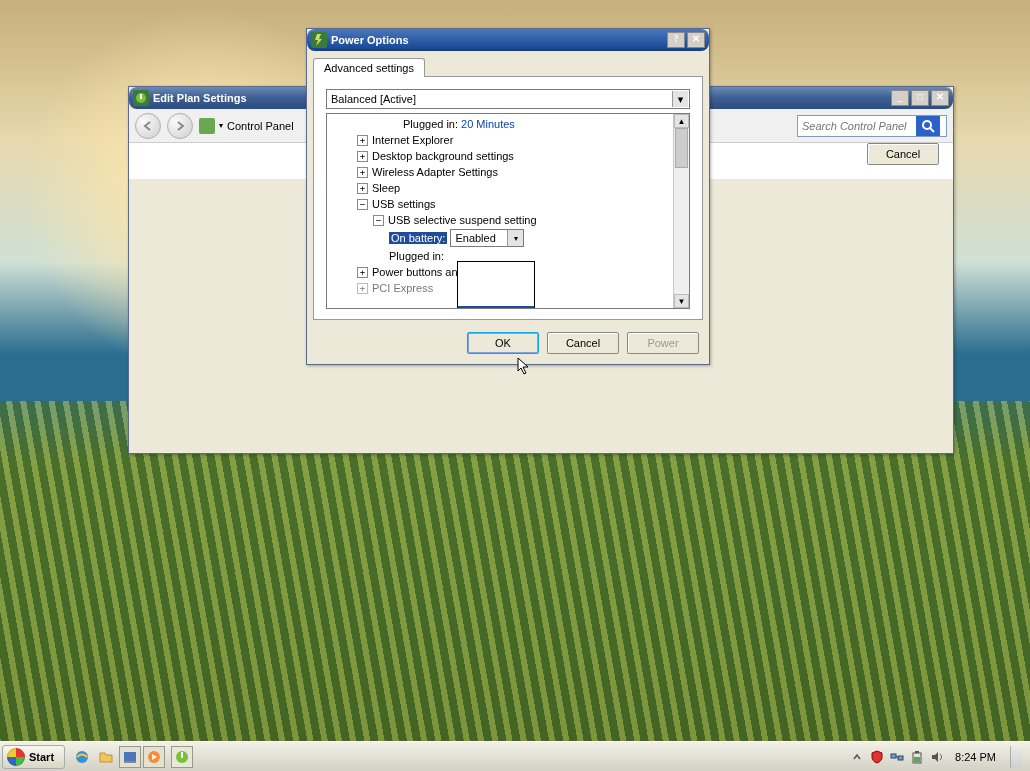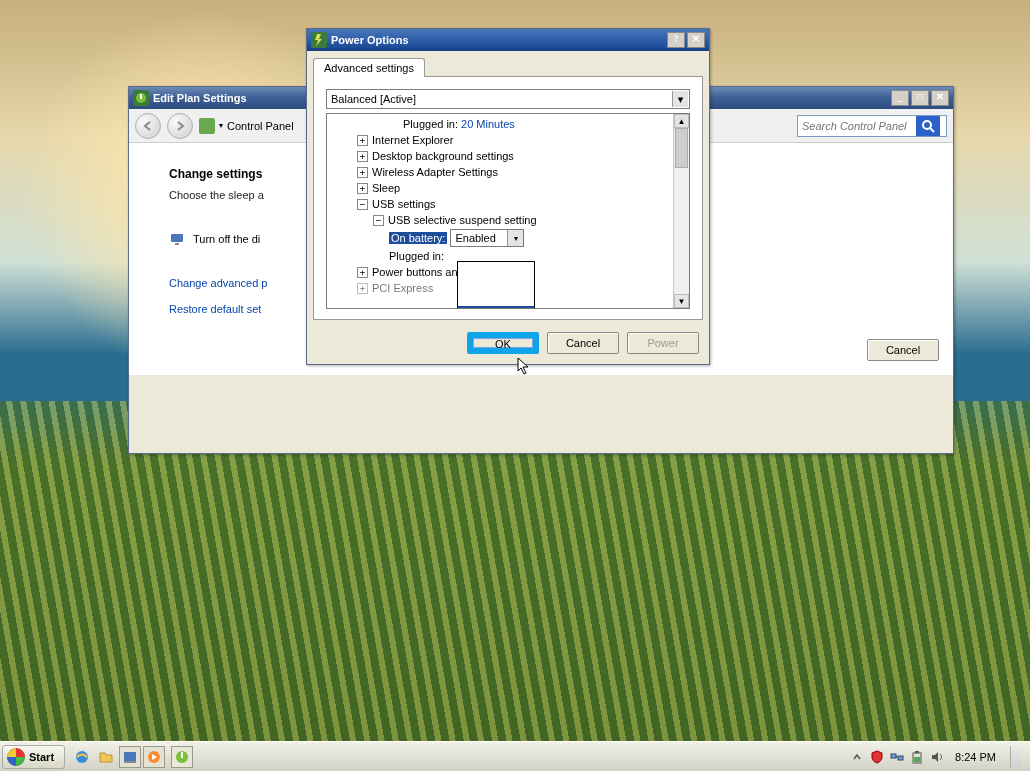--- a/index.html
+++ b/index.html
@@ -32,21 +32,21 @@
 .window {
   position: absolute;
   background: #ece9d8;
   border: 1px solid #5a6a8a;
   box-shadow: 1px 1px 3px rgba(0,0,0,0.3);
 }
 .titlebar {
   height: 22px;
   background: linear-gradient(to bottom, #6b8ab5 0%, #3c5e94 50%, #2d4d7f 100%);
   color: #fff; font-weight: bold; font-size: 11px;
-  display: flex; align-items: center; padding: 0 4px;
+  display: flex; align-items: center; padding: 0 4px; border-radius: 8px;
 }
 .titlebar.active {
   background: linear-gradient(to bottom, #4a77bb 0%, #1e4e9b 80%, #163d7a 100%);
 }
 .titlebar .ticon { width: 16px; height: 16px; margin-right: 4px; background:#3a7a3a; border-radius:2px; display:inline-flex; align-items:center; justify-content:center; }
 .titlebar .spacer { flex: 1; }
 .winbtns { display:flex; gap:2px; }
 .winbtn {
   width: 18px; height: 16px; background:#d4d0c8;
   border: 1px solid #888; font-size:10px; line-height:12px; text-align:center;
@@ -139,21 +139,21 @@
 }
 .dropdown-open .opt { padding:1px 0;margin-top:44px; }
 .dropdown-open .opt.hl { background:#1e4e9b; color:#fff; }
 
 .restore-row { display:flex; justify-content:flex-end; padding:8px 0 2px; }
 .btn {
   min-width:72px; height:22px; padding:0 10px; font-size:11px;
   background:#ece9d8; border:1px solid #888; border-radius:2px;
   box-shadow: inset 1px 1px 0 #fff;
 }
-.btn.default { border:6px solid #0ea5e9; box-shadow: 0 0 0 1px #7aa7e0 inset, inset 1px 1px 0 #fff; }
+.btn.default { border:1px solid #0ea5e9; box-shadow: 0 0 0 1px #7aa7e0 inset, inset 1px 1px 0 #fff; }
 .btn:disabled { color:#999; }
 .dlg-buttons { display:flex; justify-content:flex-end; gap:8px; padding:6px 10px 10px; }
 
 .cursor { position:absolute; width:14px; height:18px; pointer-events:none; z-index:20; }
 
 
 .taskbar {
   position:absolute; left:0; right:0; bottom:0; height:30px;
   background: linear-gradient(to bottom, #f2f1e8, #d2d1c4);
   border-top:1px solid #fff; display:flex; align-items:center; padding:0 2px;
@@ -218,35 +218,20 @@
       <div class="searchbox">
         <input placeholder="Search Control Panel" style="">
         <div class="sbtn">
           <svg width="14" height="14" viewBox="0 0 14 14">
               <circle cx="6" cy="6" r="4" stroke="#fff" stroke-width="2" fill="none"></circle>
               <line x1="9" y1="9" x2="13" y2="13" stroke="#fff" stroke-width="2"></line>
             </svg>
         </div>
       </div>
     </div>
-    <div class="content-pane">
-      <h2>Change settings</h2>
-      <div class="sub">Choose the sleep a</div>
-      <div class="row">
-        <span class="icon">
-          <svg width="16" height="16" viewBox="0 0 16 16">
-              <rect x="2" y="3" width="12" height="8" rx="1" fill="#4a77bb"></rect>
-              <rect x="6" y="12" width="4" height="2" fill="#888"></rect>
-            </svg>
-        </span>
-        <span>Turn off the di</span>
-      </div>
-      <div class="link" style="margin-bottom:14px">Change advanced p</div>
-      <div class="link">Restore default set</div>
-    </div>
     <div class="action-row">
       <button class="btn">Cancel</button>
     </div>
   </div>
 </div>
 
 <div class="window dialog">
   <div class="titlebar active">
     <span class="ticon">
       <svg width="12" height="12" viewBox="0 0 12 12">

